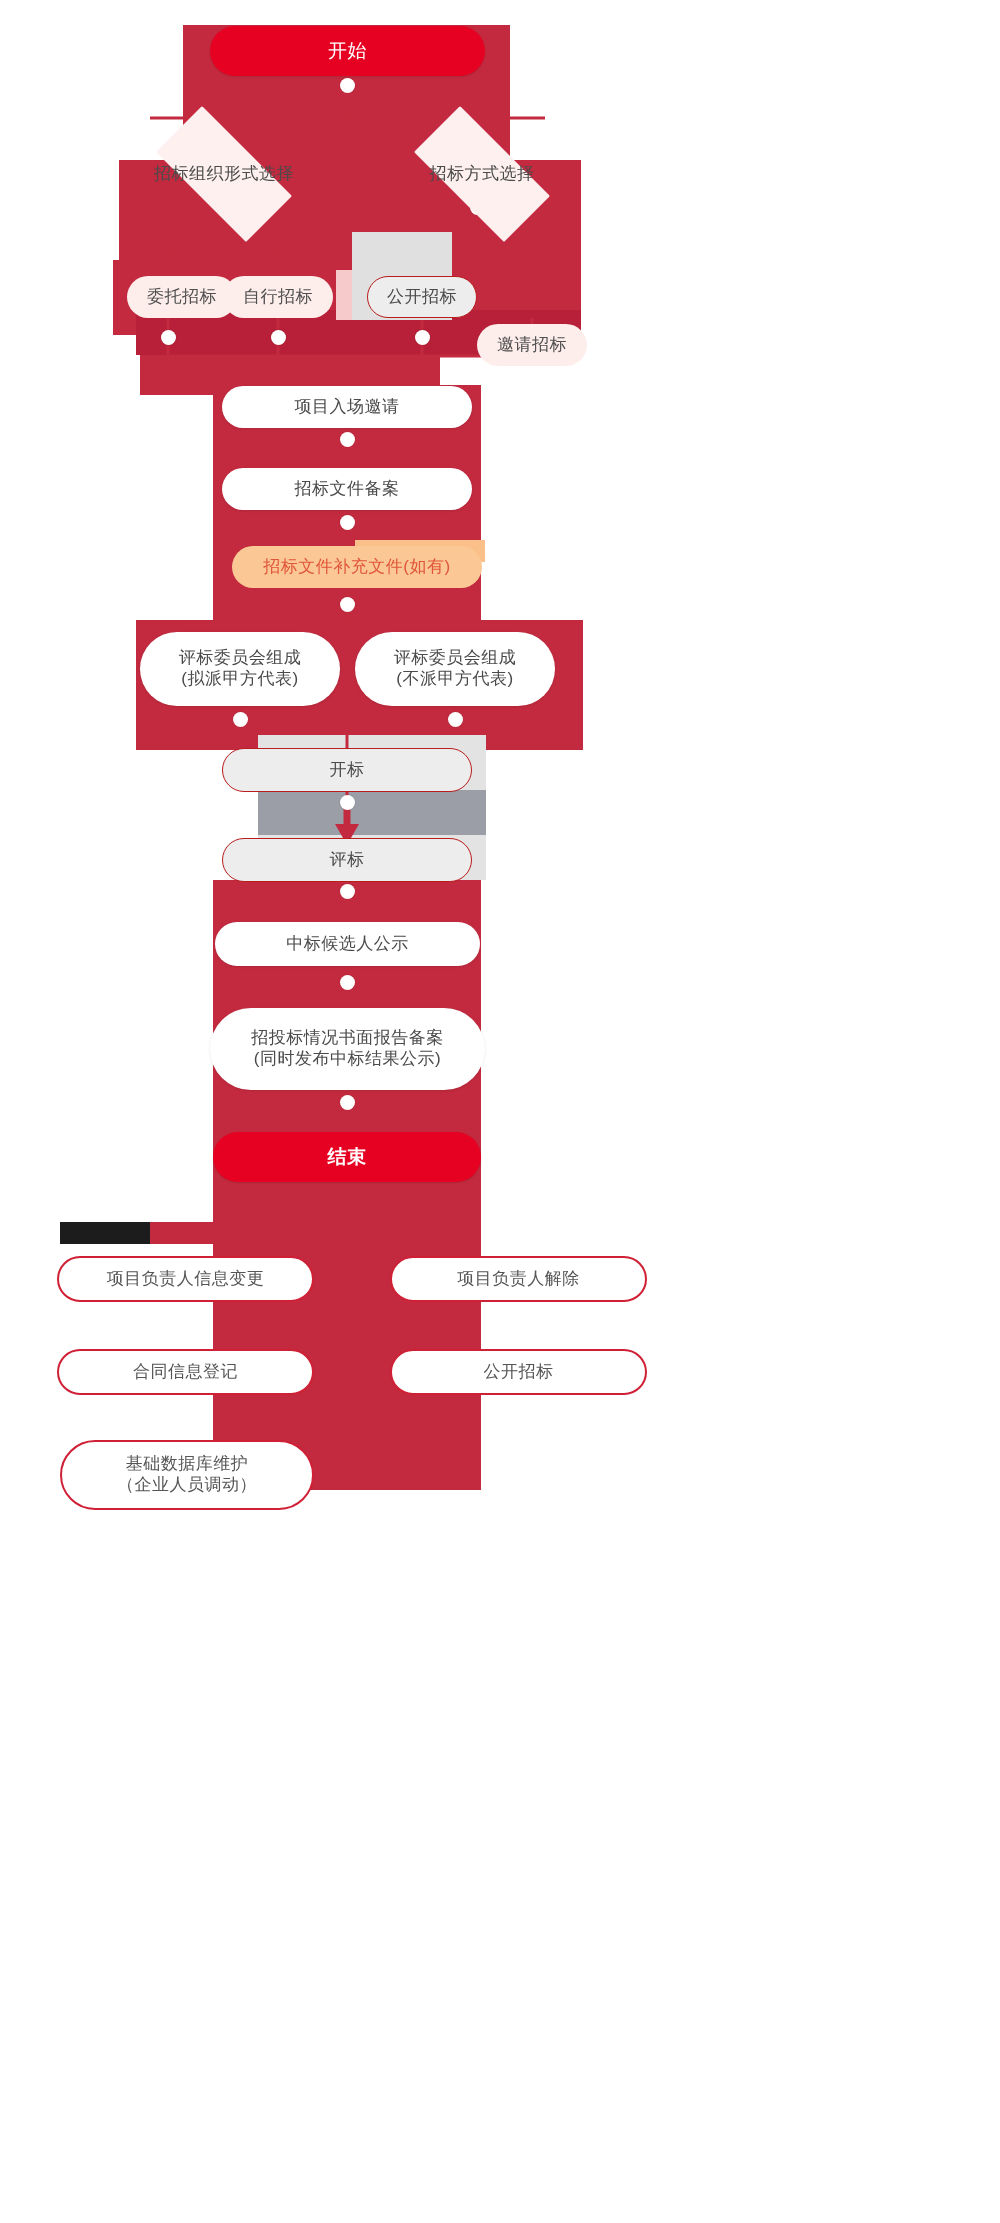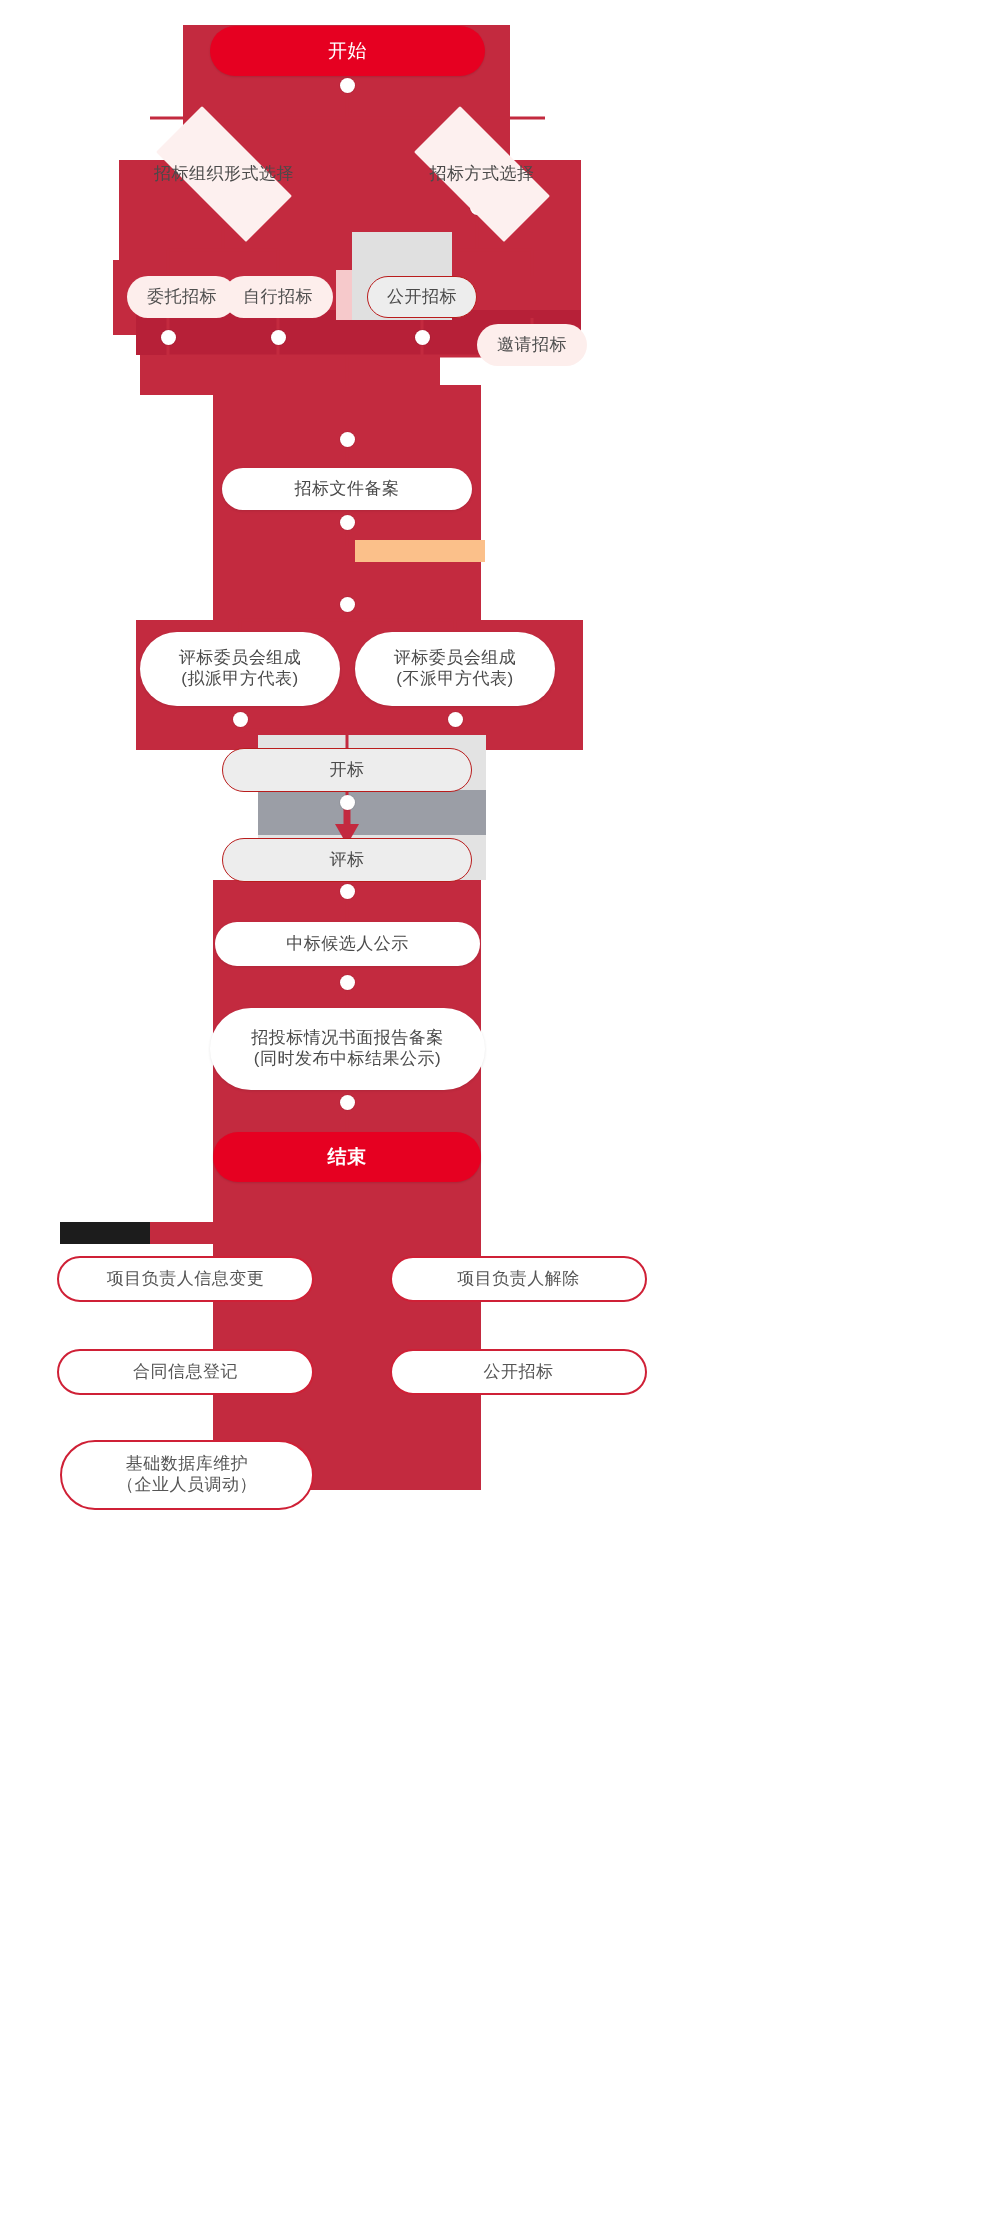--- a/index.html
+++ b/index.html
@@ -253,25 +253,31 @@
 
   <div style="position:absolute; left:352px; top:232px; width:100px; height:88px; background:#e0e0e0;"></div>
   <div class="node muted" style="left:367px; top:276px; width:110px; height:42px;">
     <span>公开招标</span>
   </div>
 
   <div class="node opt" style="left:477px; top:276px; width:110px; height:42px;margin-top:48px;">
     <span>邀请招标</span>
   </div>
 
+  <div class="node proc" style="left:222px; top:386px; width:250px; height:42px;">
+    <span>项目入场邀请</span>
+  </div>
 
   <div class="node proc" style="left:222px; top:468px; width:250px; height:42px;">
     <span>招标文件备案</span>
   </div>
 
+  <div class="node warn" style="left:232px; top:546px; width:250px; height:42px;">
+    <span>招标文件补充文件(如有)</span>
+  </div>
 
   <div class="node proc" style="left:140px; top:632px; width:200px; height:74px;">
     <span>评标委员会组成
 (拟派甲方代表)</span>
   </div>
 
   <div class="node proc" style="left:355px; top:632px; width:200px; height:74px;">
     <span>评标委员会组成
 (不派甲方代表)</span>
   </div>

